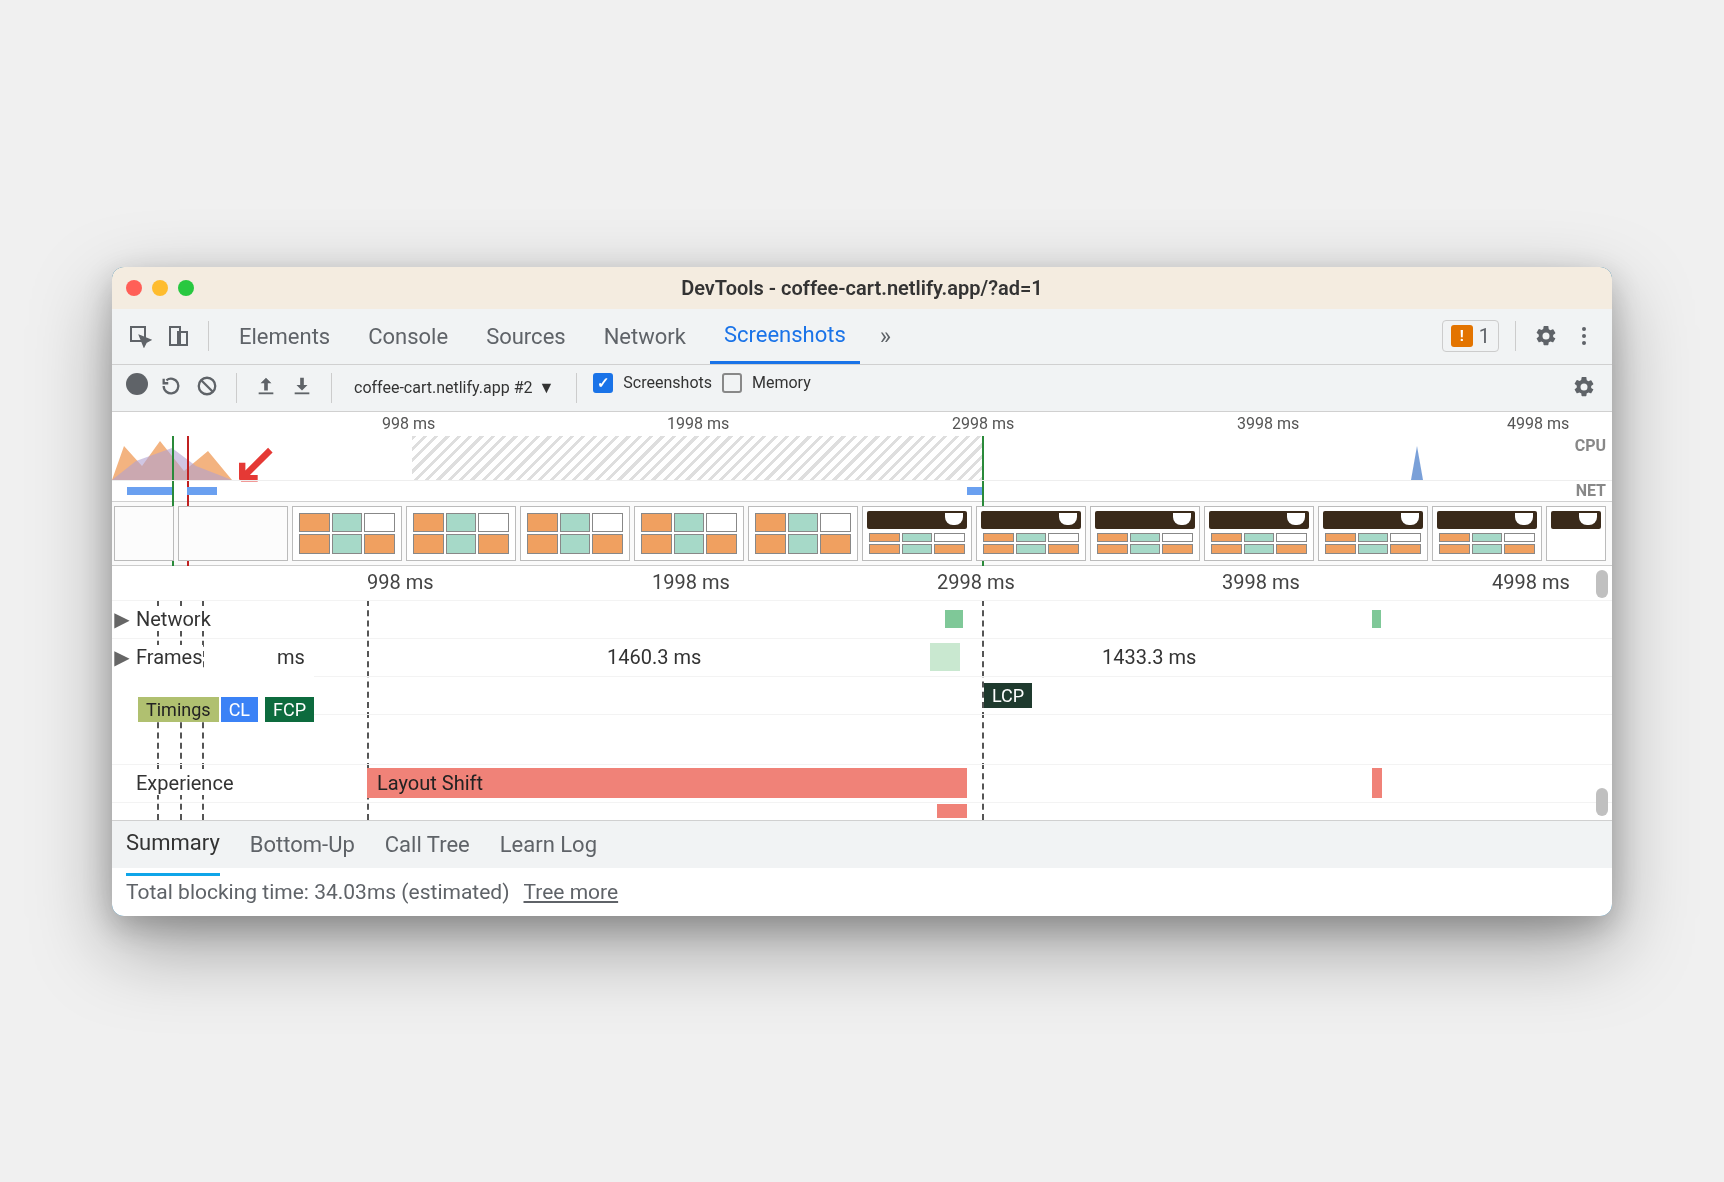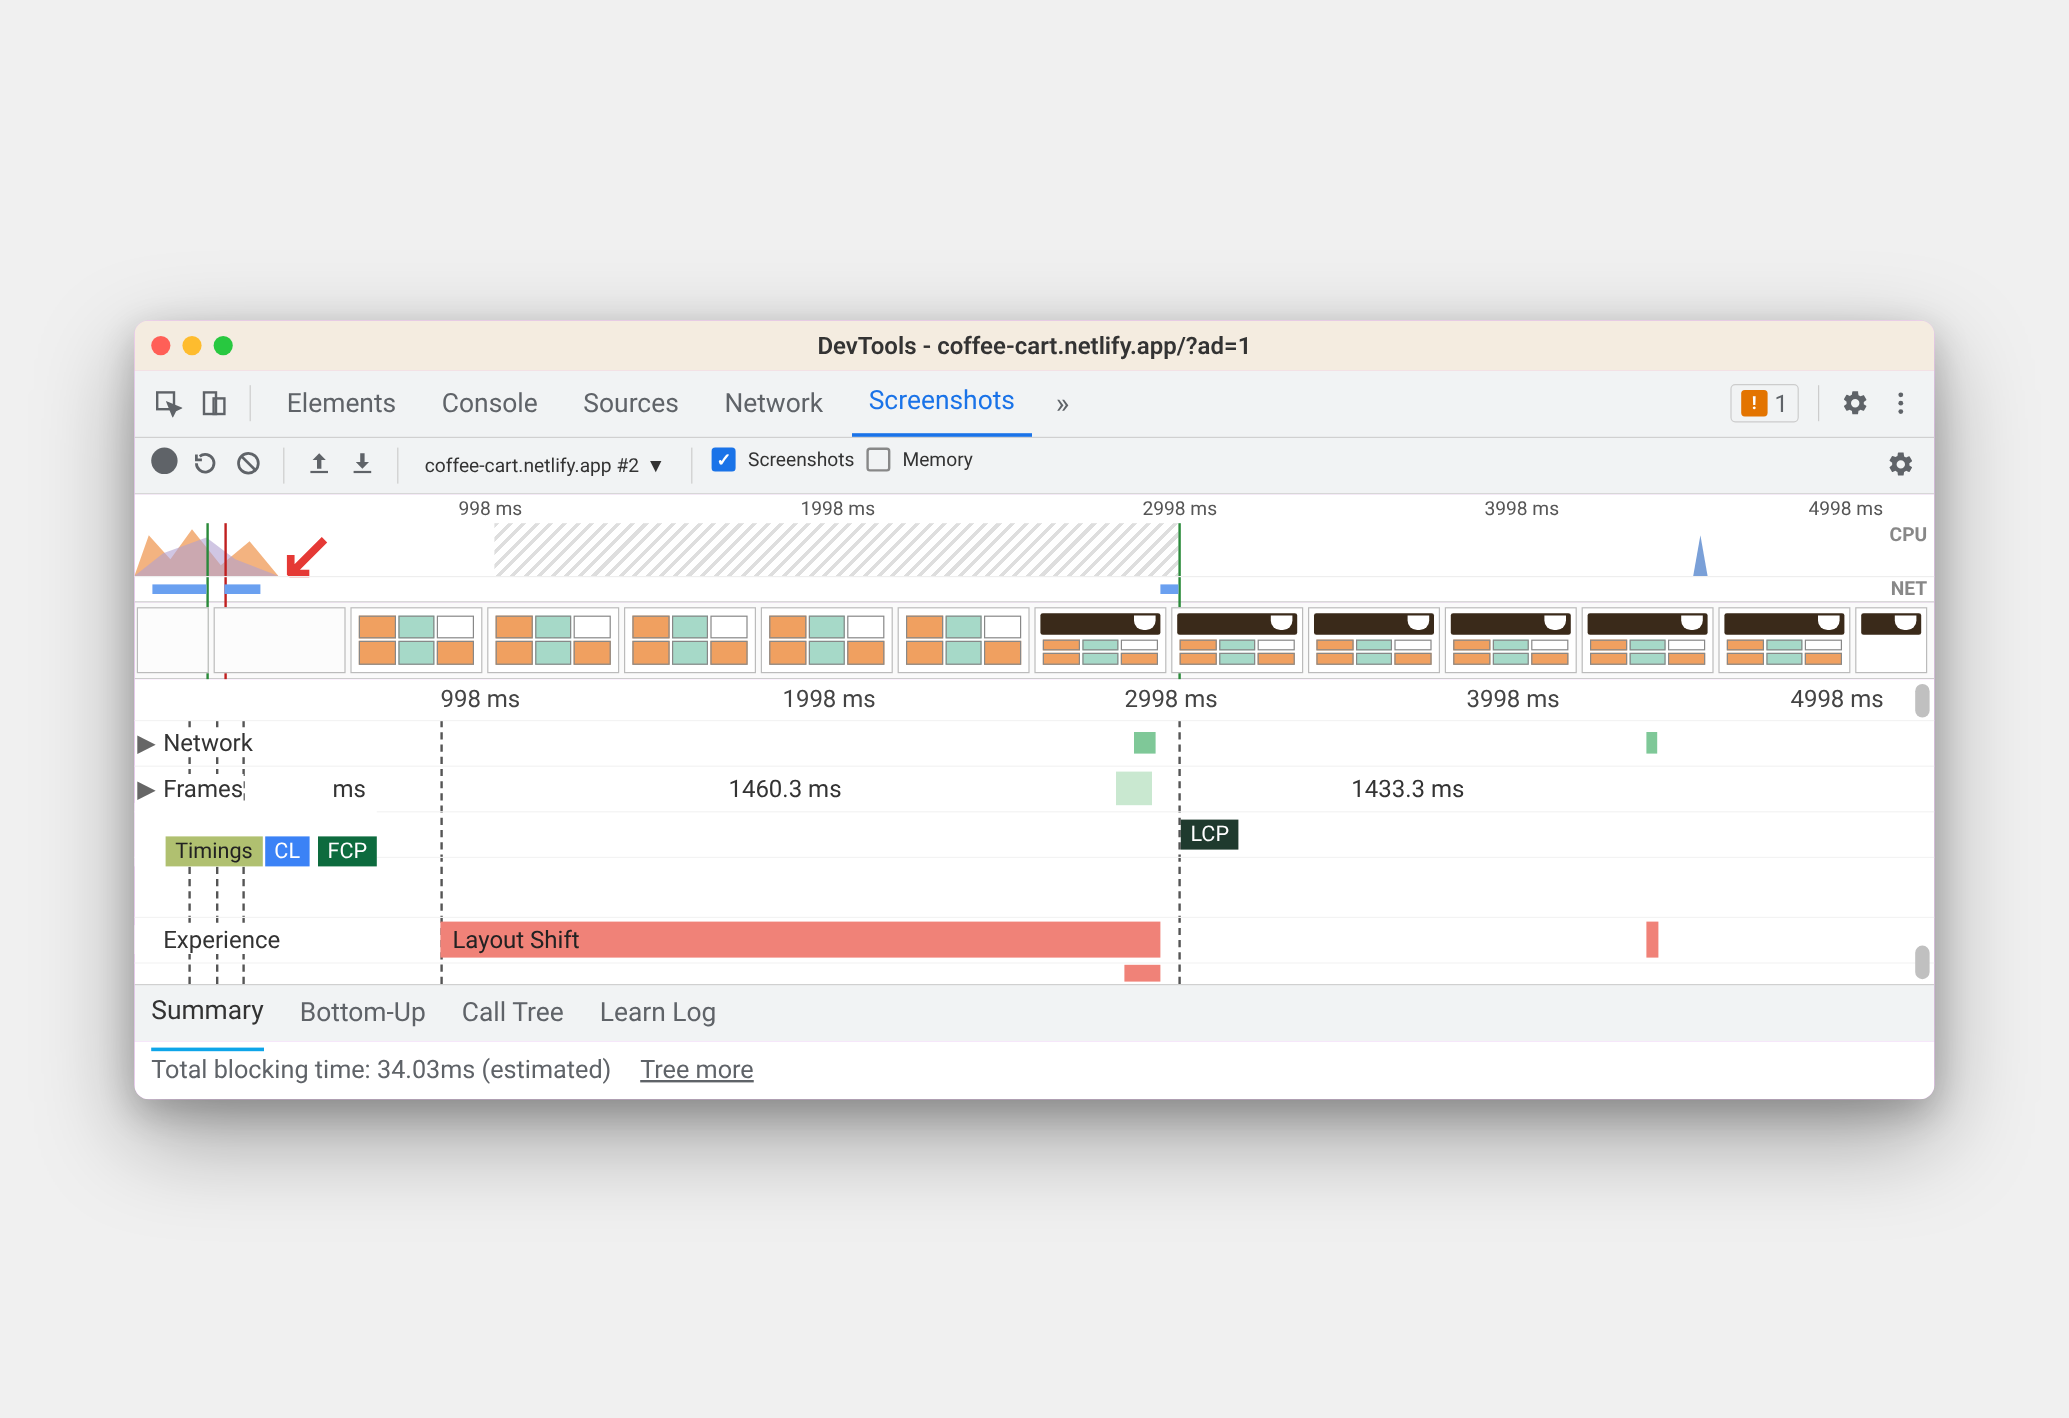--- a/index.html
+++ b/index.html
@@ -1,17 +1,17 @@
 <!DOCTYPE html>
 <html><head>
 <meta charset="utf-8">
 <style>
   * { box-sizing: border-box; margin: 0; padding: 0; font-family: -apple-system, BlinkMacSystemFont, "Segoe UI", Roboto, sans-serif; }
   body { background: #f0f0f0; display: flex; align-items: center; justify-content: center; min-height: 100vh; padding: 40px; }
-  .window { width: 1500px; background: #f0abfc; border-radius: 12px; overflow: hidden; box-shadow: 0 30px 80px rgba(0,0,0,0.35), 0 10px 30px rgba(0,0,0,0.2); }
+  .window { width: 1500px; background: #0369a1; border-radius: 12px; overflow: hidden; box-shadow: 0 30px 80px rgba(0,0,0,0.35), 0 10px 30px rgba(0,0,0,0.2); }
   .titlebar { background: #f4ece0; height: 42px; display: flex; align-items: center; padding: 0 14px; position: relative; }
   .traffic { display: flex; gap: 10px; }
   .dot { width: 16px; height: 16px; border-radius: 50%; }
   .dot.red { background: #ff5f57; }
   .dot.yellow { background: #febc2e; }
   .dot.green { background: #28c840; }
   .title { position: absolute; left: 0; right: 0; text-align: center; font-weight: 600; font-size: 20px; color: #333; pointer-events: none; }
 
   .tabstrip { background: #f1f3f4; height: 56px; display: flex; align-items: center; padding: 0 14px; border-bottom: 1px solid #d0d0d0; gap: 10px; }
   .tool-icon { width: 28px; height: 28px; display: inline-flex; align-items: center; justify-content: center; color: #5f6368; }
@@ -70,21 +70,21 @@
   .b-cl { background: #3b82f6; margin-top: 28px; }
   .b-fcp { background: #0d6b3e; }
   .b-lcp { background: #1f3a2e; }
   .exp-row .layout-shift { position: absolute; height: 30px; background: #f08278; color: #222; font-size: 20px; display: flex; align-items: center; padding-left: 10px; }
   .dashed { position: absolute; top: 0; bottom: 0; width: 0; border-left: 2px dashed #555; }
   .scroll-thumb { position: absolute; right: 4px; width: 12px; height: 28px; background: #c0c0c0; border-radius: 6px; }
 
   .bottom-tabs { background: #f1f3f4; height: 48px; display: flex; align-items: center; padding: 0 14px; gap: 30px; border-top: 1px solid #d0d0d0; font-size: 22px; color: #5f6368; }
   .bottom-tabs .btab.active { color: #333; border-bottom: 3px solid #0ea5e9; height: 63px; display: flex; align-items: center; }
 
-  .status { background: #fff; height: 48px; display: flex; align-items: center; padding: 0 14px; font-size: 21px; color: #5f6368; gap: 24px; }
+  .status { background: #fff; height: 48px; display: flex; align-items: center; padding: 0 14px; font-size: 21px; color: #5f6368; gap: 14px; }
   .status a { color: #5f6368; text-decoration: underline; }
 </style>
 </head>
 <body>
 
 <div class="window">
 
   <div class="titlebar">
     <div class="traffic">
       <div class="dot red"></div>
@@ -356,21 +356,21 @@
       <span class="label">Network</span>
       <div style="position:absolute; left:55.5%; width:1.2%; height:18px; background:#7fc898;"></div>
       <div style="position:absolute; left:84%; width:0.6%; height:18px; background:#7fc898;"></div>
     </div>
 
     <div class="track">
       <span class="disclose">▶</span>
       <span class="label">Frames</span>
       <span style="position:absolute; left:11%;">ms</span>
       <span style="position:absolute; left:33%;">1460.3 ms</span>
-      <span style="position:absolute; left:66%;margin-left:24px;">1433.3 ms</span>
+      <span style="position:absolute; left:66%;">1433.3 ms</span>
       <div style="position:absolute; left:54.5%; width:2%; height:28px; background:#c9e8d0;"></div>
     </div>
 
     <div class="track timings-row">
       <span class="label" style="padding-left:24px;">
         <span class="badge b-timings">Timings</span><span class="badge b-cl">CL</span>
         <span class="badge b-fcp">FCP</span>
       </span>
       <span class="badge b-lcp" style="position:absolute; left:58%;">LCP</span>
     </div>

